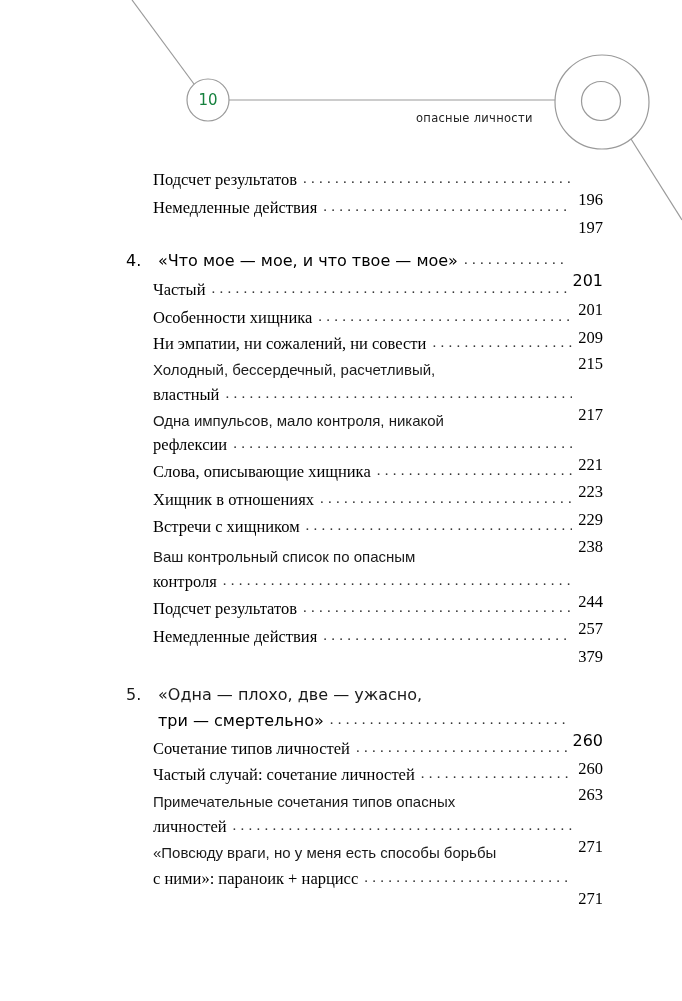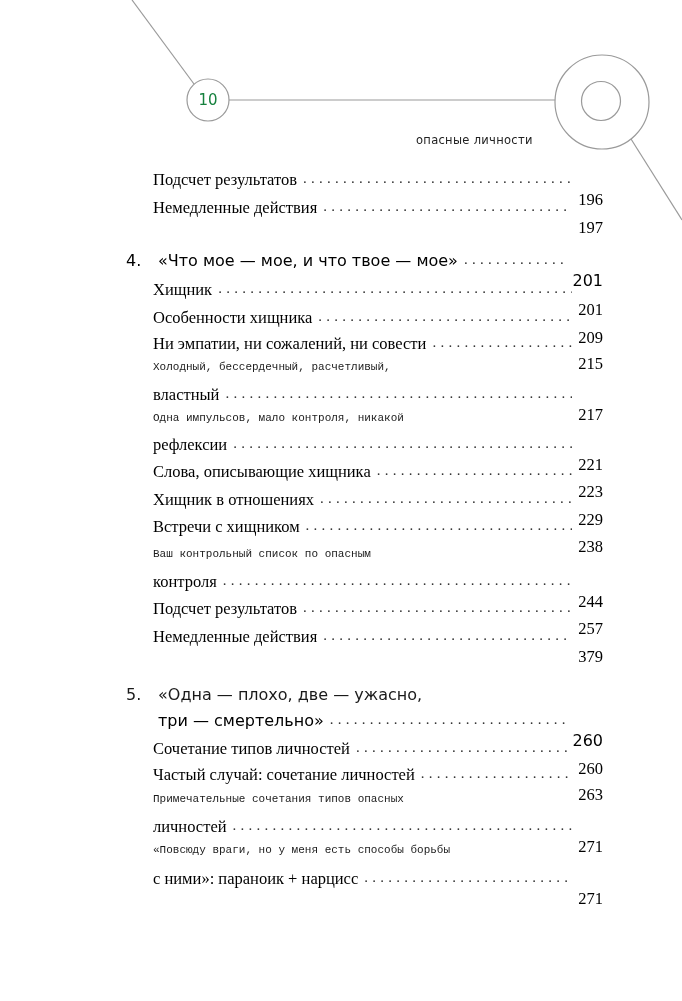--- a/index.html
+++ b/index.html
@@ -8,42 +8,42 @@
     color: #1a1a1a;
   }
   .deco { position: absolute; left: 0; top: 0; }
   .page-num {
     position: absolute; left: 187px; top: 79px; width: 42px; height: 42px;
     display: flex; align-items: center; justify-content: center;
     font-family: "DejaVu Sans", sans-serif; font-size: 15px; color: #15803d;
   }
   .running-head {
     position: absolute; left: 416px; top: 111px;
-    font-family: "DejaVu Sans", sans-serif; font-size: 11.5px; letter-spacing: 0.3px; color: #222; margin-top: 22px;
+    font-family: "DejaVu Sans", sans-serif; font-size: 11.5px; letter-spacing: 0.3px; color: #222;
   }
   .toc { position: absolute; left: 0; top: 0; width: 682px; }
   .row {
     position: absolute; display: flex; align-items: flex-start; white-space: nowrap;
     font-family: "Liberation Serif", serif; font-size: 16.5px; color: #000000;
   }
   .row.sub { left: 153px; width: 450px; }
   .row.chap {
     left: 126px; width: 477px;
     font-family: "DejaVu Sans", sans-serif; font-size: 16px;
   }
   .row .num { width: 32px; flex: none; }
   .row .title { flex: none; }
   .row .leader {
     flex: 1 1 auto; overflow: hidden; margin: 0 6px; letter-spacing: 3.2px; color: #333;
     font-family: "Liberation Serif", serif; font-size: 15px;
   }
   .row .leader::before { content: ". . . . . . . . . . . . . . . . . . . . . . . . . . . . . . . . . . . . . . . . . . . . . . . . . . . . . . . . . . . . . . . . . . . . . . . . . ."; letter-spacing: 0; word-spacing: 0.5px; }
   .row .page { flex: none; text-align: right; margin-top: 20px; }
   .row.chap .page { font-family: "DejaVu Sans", sans-serif; }
-  .line-only { position: absolute; white-space: nowrap; font-family: Liberation Mono, monospace; font-size: 11px; color:#1a1a1a; }
+  .line-only { position: absolute; white-space: nowrap; font-family: Liberation Sans, sans-serif; font-size: 15px; color:#1a1a1a; }
   .line-only.chap { font-family: "DejaVu Sans", sans-serif; font-size: 16px; }
 </style>
 </head>
 <body>
 
 <svg class="deco" width="682" height="1001">
   <line x1="132" y1="0" x2="194" y2="84" stroke="#9a9a9a" stroke-width="1.2"></line>
   <circle cx="208" cy="100" r="21" fill="none" stroke="#9a9a9a" stroke-width="1.2"></circle>
   <line x1="229" y1="100" x2="555" y2="100" stroke="#9a9a9a" stroke-width="1.2"></line>
   <circle cx="602" cy="102" r="47" fill="none" stroke="#9a9a9a" stroke-width="1.2"></circle>
@@ -68,21 +68,21 @@
   </div>
 
   <div class="row chap" style="top:251px">
     <span class="num">4.</span>
     <span class="title">«Что мое — мое, и что твое — мое»</span>
     <span class="leader"></span>
     <span class="page">201</span>
   </div>
 
   <div class="row sub" style="top:280px">
-    <span class="title">Хищник</span>
+    <span class="title">Частый</span>
     <span class="leader"></span>
     <span class="page">201</span>
   </div>
   <div class="row sub" style="top:308px">
     <span class="title">Особенности хищника</span>
     <span class="leader"></span>
     <span class="page">209</span>
   </div>
   <div class="row sub" style="top:334px">
     <span class="title">Ни эмпатии, ни сожалений, ни совести</span>

